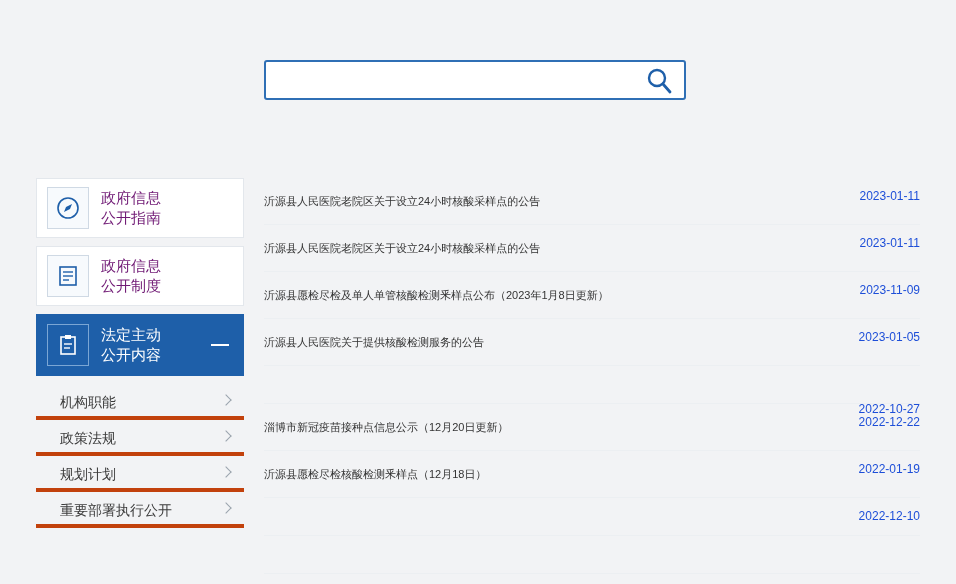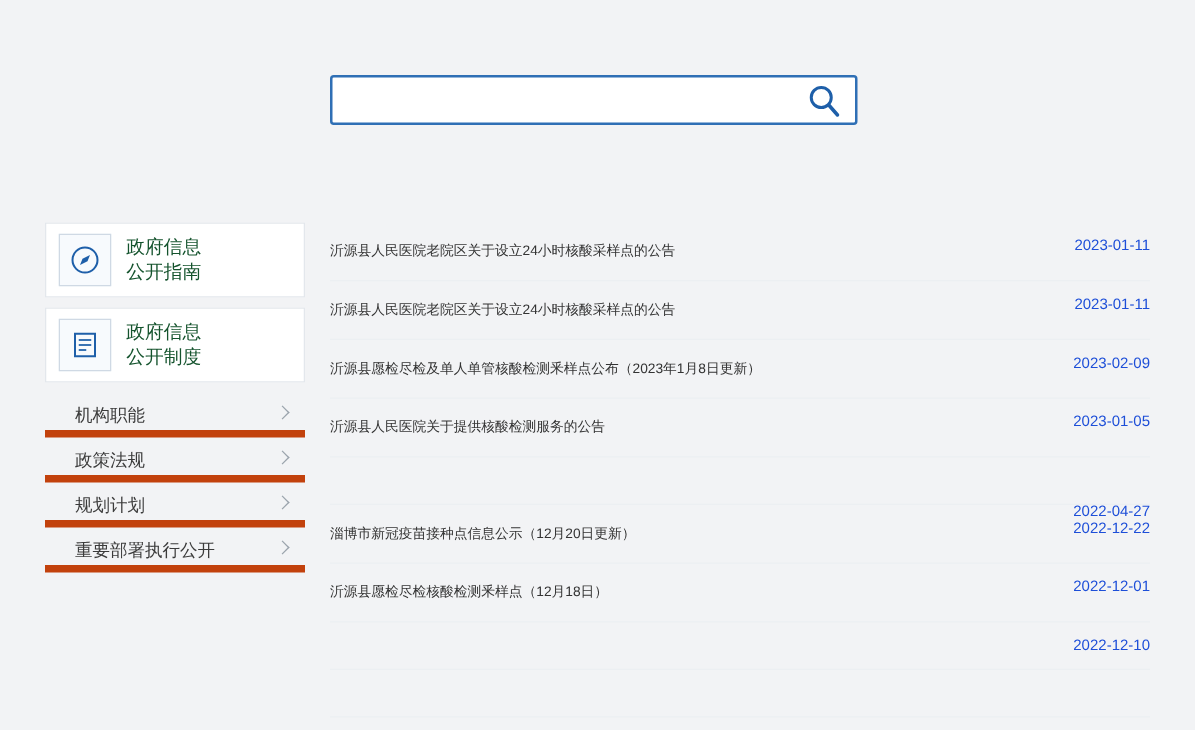--- a/index.html
+++ b/index.html
@@ -89,21 +89,21 @@
     border: 1px solid #cfd9e4;
     background: #f7fafd;
     display: flex;
     align-items: center;
     justify-content: center;
     box-sizing: border-box;
     flex: none;
   }
   .side-card .txt {
     margin-left: 12px;
-    color: #14532d;
+    color: #701a75;
     font-size: 15px;
     line-height: 20px;
   }
   .side-card .txt div { white-space: nowrap; }
 
   .side-card.active {
     background: #1e5fa9;
     border-color: #1e5fa9;
     height: 62px;
   }
@@ -121,21 +121,21 @@
     background: #ffffff;
   }
 
   .sub-list {
     margin-top: 2px;
   }
   .sub-item {
     position: relative;
     height: 36px;
     line-height: 36px;
-    border-bottom: 6px solid #c2410c;
+    border-bottom: 4px solid #c2410c;
     color: #3b3b3b;
     font-size: 14px;
     padding-left: 24px;
     box-sizing: border-box;
     cursor: pointer;
     background: transparent;
   }
   .sub-item .chev {
     position: absolute;
     right: 14px;
@@ -220,20 +220,35 @@
           <line x1="7" y1="12" x2="17" y2="12" stroke="#1e5fa9" stroke-width="1.4"></line>
           <line x1="7" y1="16" x2="13" y2="16" stroke="#1e5fa9" stroke-width="1.4"></line>
         </svg>
       </span>
       <span class="txt">
         <div>政府信息</div>
         <div>公开制度</div>
       </span>
     </div>
 
+    <div class="side-card active">
+      <span class="ic">
+        <svg width="24" height="24" viewBox="0 0 24 24">
+          <rect x="5" y="4" width="14" height="17" fill="none" stroke="#ffffff" stroke-width="1.6"></rect>
+          <rect x="9" y="2" width="6" height="4" fill="#ffffff"></rect>
+          <line x1="8" y1="11" x2="16" y2="11" stroke="#ffffff" stroke-width="1.4"></line>
+          <line x1="8" y1="15" x2="14" y2="15" stroke="#ffffff" stroke-width="1.4"></line>
+        </svg>
+      </span>
+      <span class="txt">
+        <div>法定主动</div>
+        <div>公开内容</div>
+      </span>
+      <span class="minus"></span>
+    </div>
 
     <div class="sub-list">
       <div class="sub-item">
         <span>机构职能</span>
         <span class="chev"></span>
       </div>
       <div class="sub-item">
         <span>政策法规</span>
         <span class="chev"></span>
       </div>
@@ -255,40 +270,40 @@
       <span class="date">2023-01-11</span>
     </div>
 
     <div class="row">
       <span class="title">沂源县人民医院老院区关于设立24小时核酸采样点的公告</span>
       <span class="date">2023-01-11</span>
     </div>
 
     <div class="row">
       <span class="title">沂源县愿检尽检及单人单管核酸检测釆样点公布（2023年1月8日更新）</span>
-      <span class="date">2023-02-09</span>
+      <span class="date">2023-11-09</span>
     </div>
 
     <div class="row">
       <span class="title">沂源县人民医院关于提供核酸检测服务的公告</span>
       <span class="date">2023-01-05</span>
     </div>
 
     <div class="row tall">
-      <span class="date">2022-04-27</span>
+      <span class="date">2022-10-27</span>
     </div>
 
     <div class="row">
       <span class="title">淄博市新冠疫苗接种点信息公示（12月20日更新）</span>
       <span class="date">2022-12-22</span>
     </div>
 
     <div class="row">
       <span class="title">沂源县愿检尽检核酸检测釆样点（12月18日）</span>
-      <span class="date">2022-12-01</span>
+      <span class="date">2022-01-19</span>
     </div>
 
     <div class="row">
       <span class="date">2022-12-10</span>
     </div>
 
     <div class="row">
       
       
     </div>

